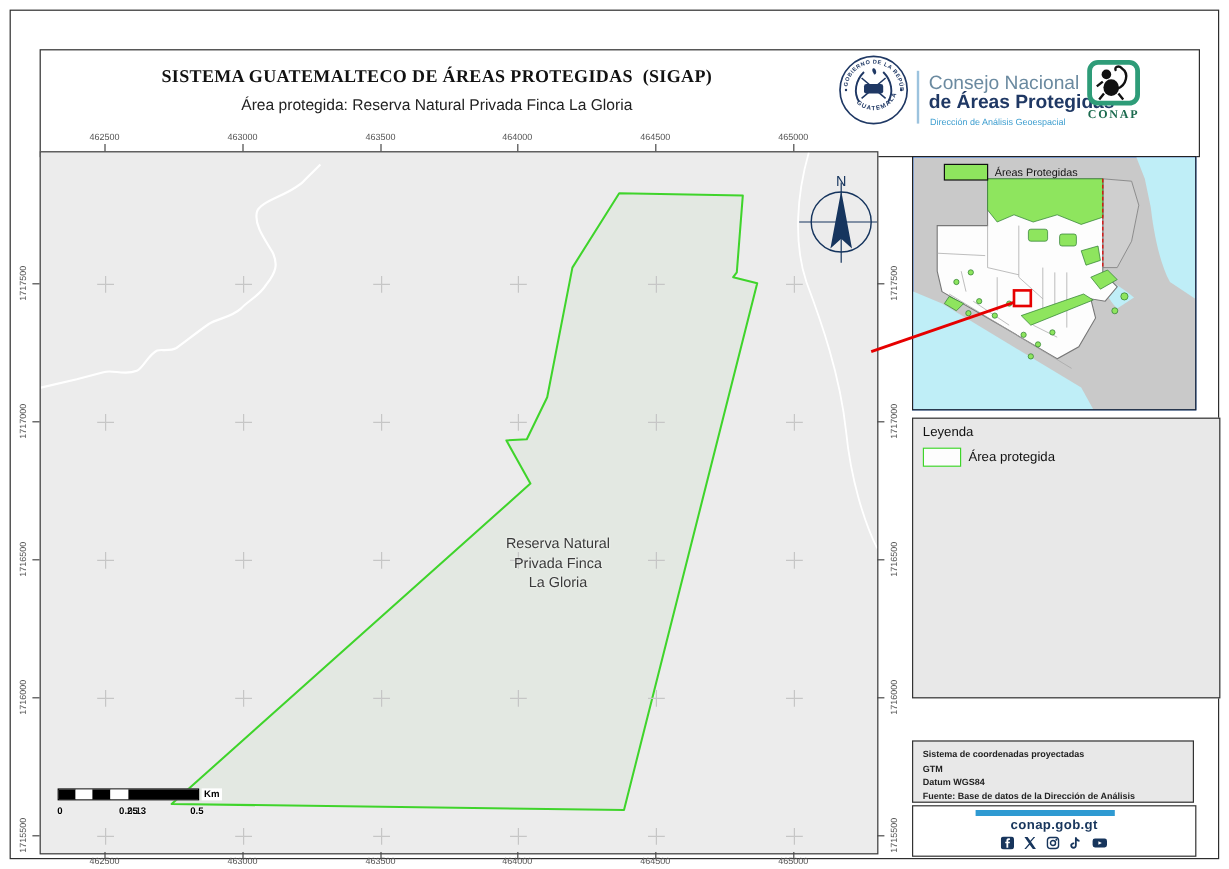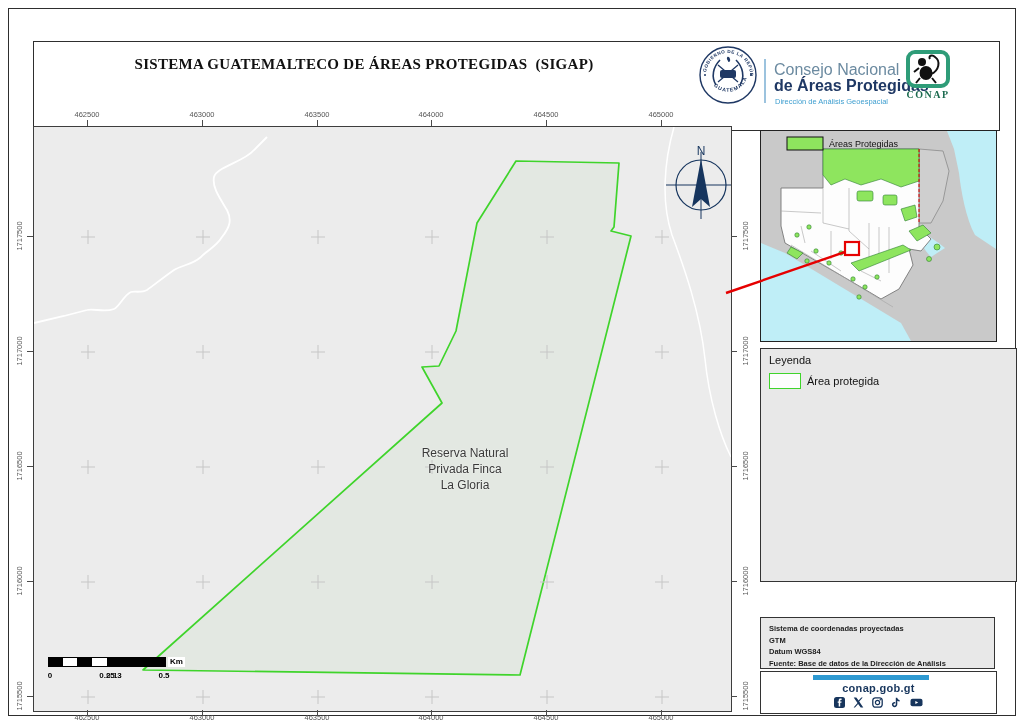--- a/index.html
+++ b/index.html
@@ -61,20 +61,21 @@
   .overlay{position:absolute;left:0;top:0;pointer-events:none;}
 </style>
 </head>
 <body>
 
 <div class="page">
   <div class="outer-border"></div>
 
   <div class="header-box">
     <div class="map-title">SISTEMA GUATEMALTECO DE ÁREAS PROTEGIDAS  (SIGAP)</div>
+    <div class="map-subtitle">Área protegida: Reserva Natural Privada Finca La Gloria</div>
 
     <svg class="gov-seal" style="position:absolute;left:664px;top:3px;" width="60" height="60" viewBox="0 0 60 60">
       <circle cx="30" cy="30" r="28" fill="#fff" stroke="#1f3864" stroke-width="1.4"></circle>
       <defs>
         <path id="sealTop" d="M 8,30 A 22,22 0 0 1 52,30"></path>
         <path id="sealBottom" d="M 11,33 A 20,20 0 0 0 49,33"></path>
       </defs>
       <text font-size="4.6" fill="#1f3864" font-weight="bold" letter-spacing="0.5">
         <textPath href="#sealTop" startOffset="4%">GOBIERNO DE LA REPÚBLICA</textPath>
       </text>

